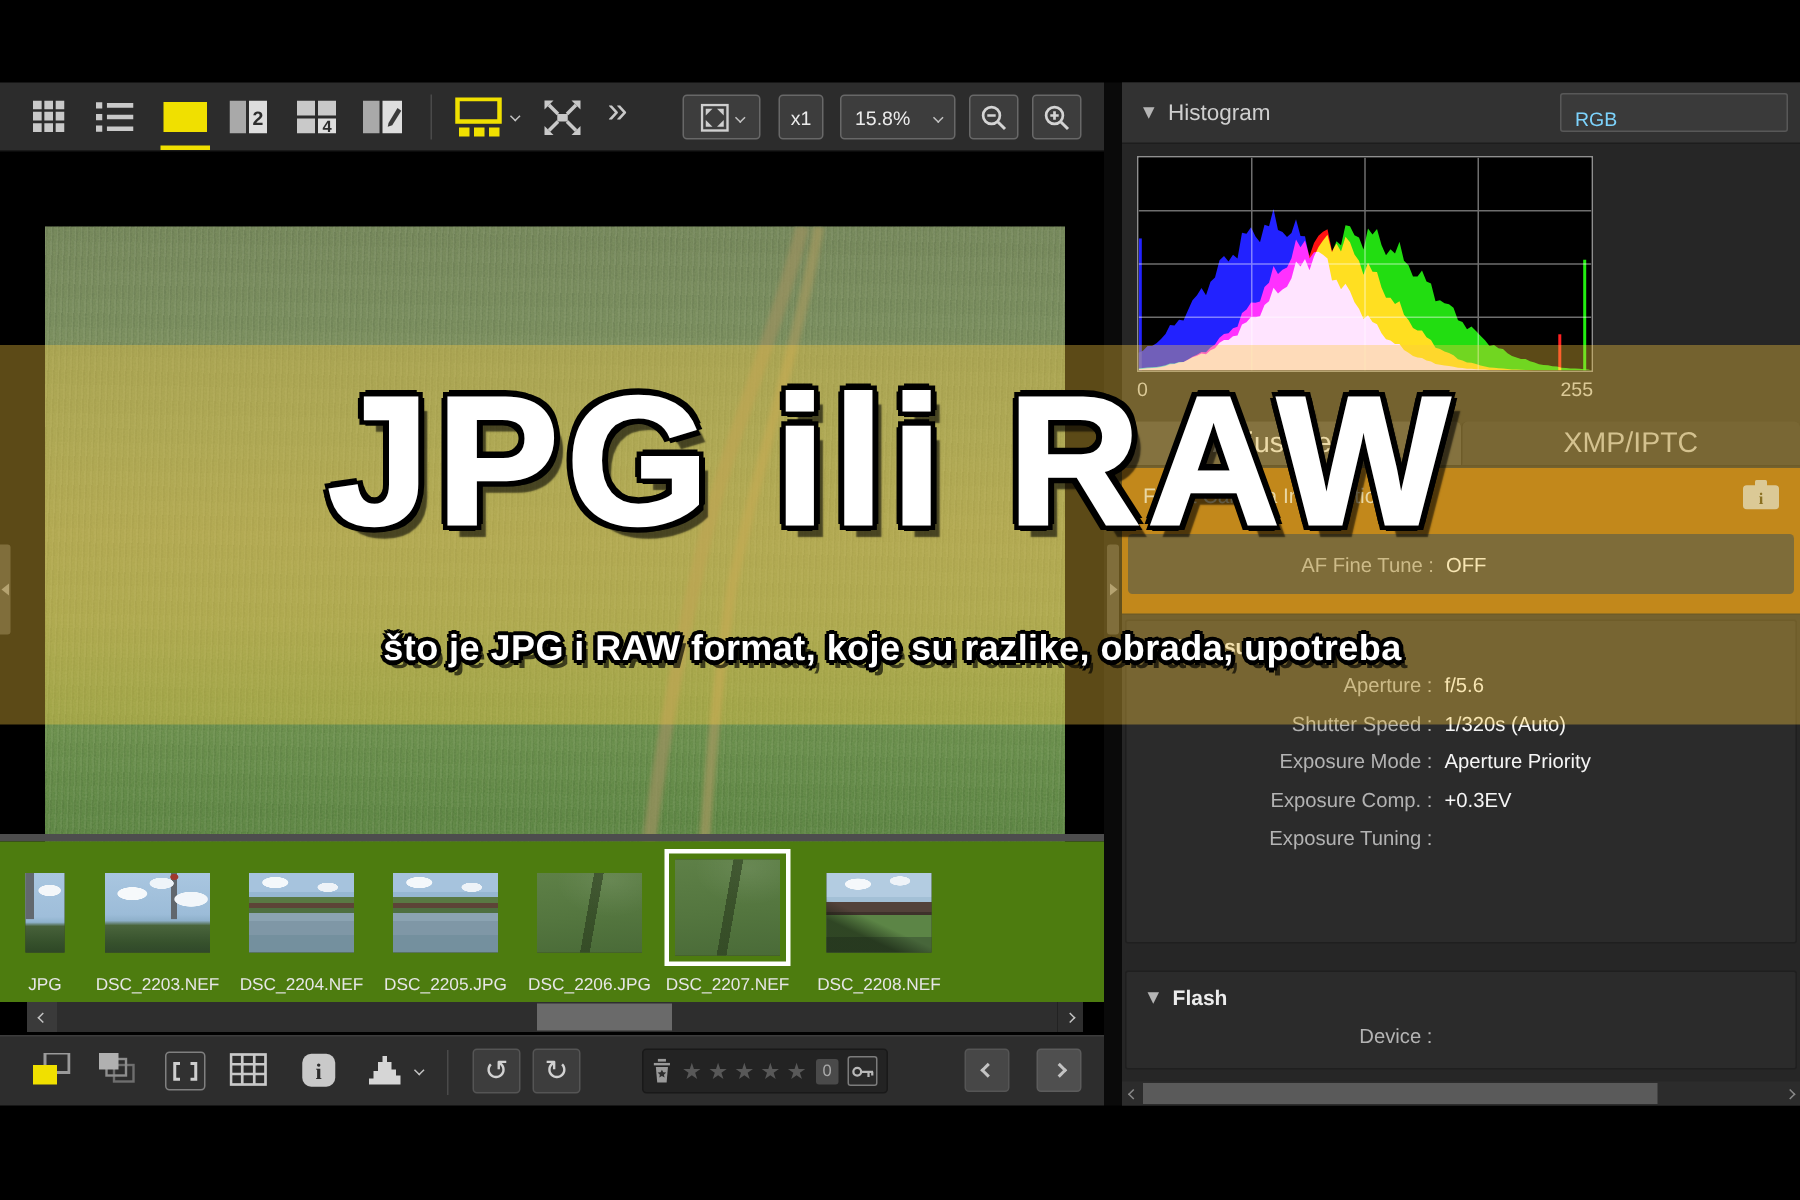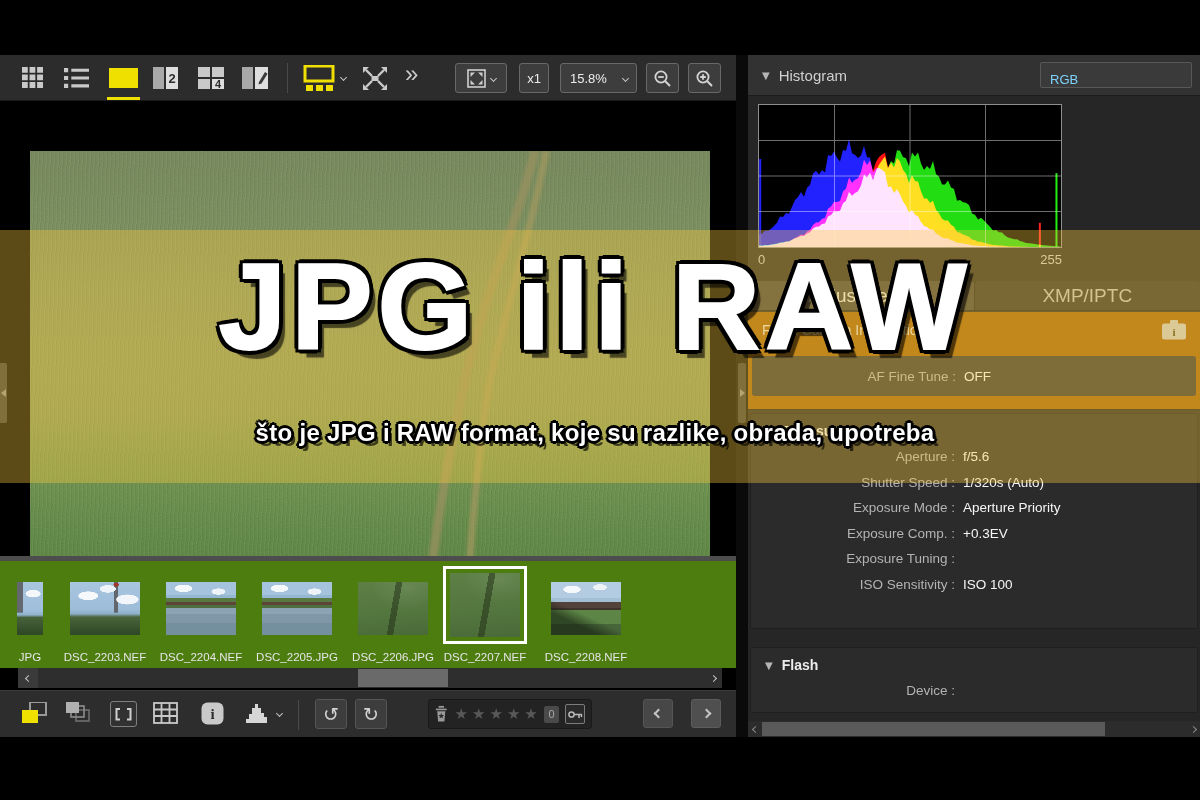--- a/index.html
+++ b/index.html
@@ -470,24 +470,20 @@
               <span class="mv">Aperture Priority</span>
             </div>
             <div class="mrow">
               <span class="ml">Exposure Comp. :</span>
               <span class="mv">+0.3EV</span>
             </div>
             <div class="mrow">
               <span class="ml">Exposure Tuning :</span>
               <span class="mv"></span>
             </div>
-            <div class="mrow">
-              <span class="ml">ISO Sensitivity :</span>
-              <span class="mv">ISO 100</span>
-            </div>
           </div>
       </div>
 
       <div class="meta-box" id="flash-box">
         <div class="sec-head">
           <span class="caret">▼</span>
           <span>Flash</span>
         </div>
         <div>
             <div class="mrow">

